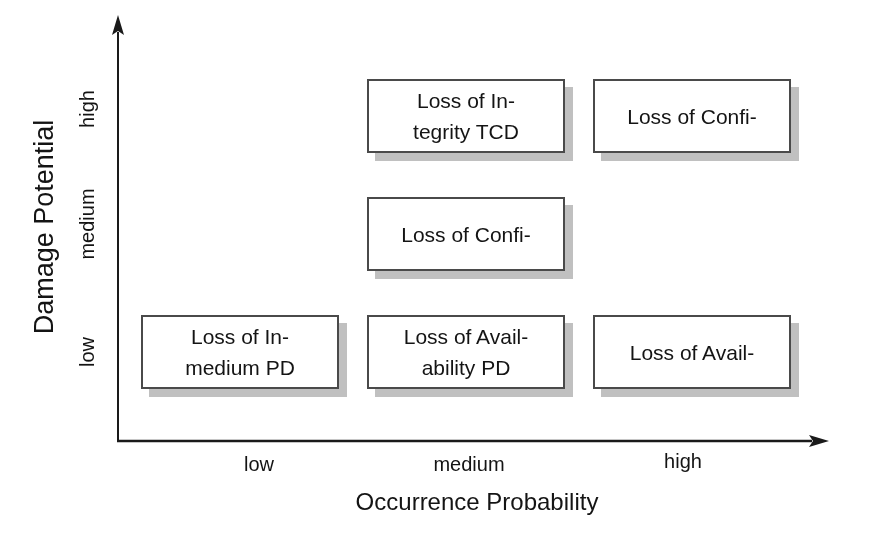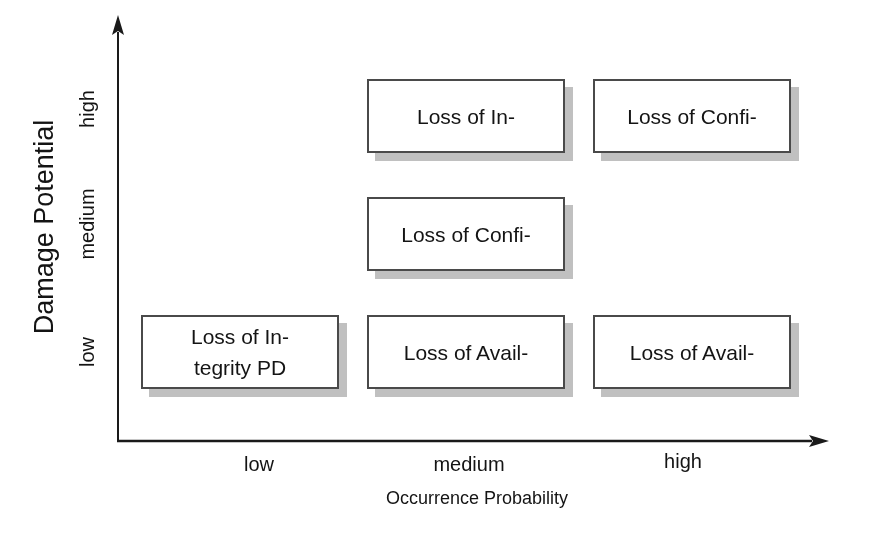--- a/index.html
+++ b/index.html
@@ -51,21 +51,21 @@
   .y-tick {
     position: absolute;
     transform: translate(-50%, -50%) rotate(-90deg);
     font-size: 20px;
     white-space: nowrap;
     color: #141414;
   }
   .axis-title-x {
     position: absolute;
     transform: translateX(-50%);
-    font-size: 18px;
+    font-size: 24px;
     white-space: nowrap;
     color: #141414;
   }
   .axis-title-y {
     position: absolute;
     transform: translate(-50%, -50%) rotate(-90deg);
     font-size: 27px;
     white-space: nowrap;
     color: #141414;
   }
@@ -94,36 +94,38 @@
   <div class="y-tick" style="left:87px; top:224px;">medium</div>
   <div class="y-tick" style="left:87px; top:352px;">low</div>
 
   <div class="x-tick" style="left:259px; top:453px;">low</div>
   <div class="x-tick" style="left:469px; top:453px;">medium</div>
   <div class="x-tick" style="left:683px; top:450px;">high</div>
   <div class="axis-title-x" style="left:477px; top:488px;">Occurrence Probability</div>
 
   <div class="box pos-col-medium pos-row-high">
     <div class="box-line">Loss of In-</div>
+    <div class="box-line">tegrity TCD</div>
   </div>
 
   <div class="box pos-col-high pos-row-high">
     <div class="box-line">Loss of Confi-</div>
   </div>
 
   <div class="box pos-col-medium pos-row-medium">
     <div class="box-line">Loss of Confi-</div>
   </div>
 
   <div class="box pos-col-low pos-row-low">
     <div class="box-line">Loss of In-</div>
-    <div class="box-line">tegrity PD</div>
+    <div class="box-line">medium PD</div>
   </div>
 
   <div class="box pos-col-medium pos-row-low">
     <div class="box-line">Loss of Avail-</div>
+    <div class="box-line">ability PD</div>
   </div>
 
   <div class="box pos-col-high pos-row-low">
     <div class="box-line">Loss of Avail-</div>
   </div>
 
 </div>
 
 </body></html>

